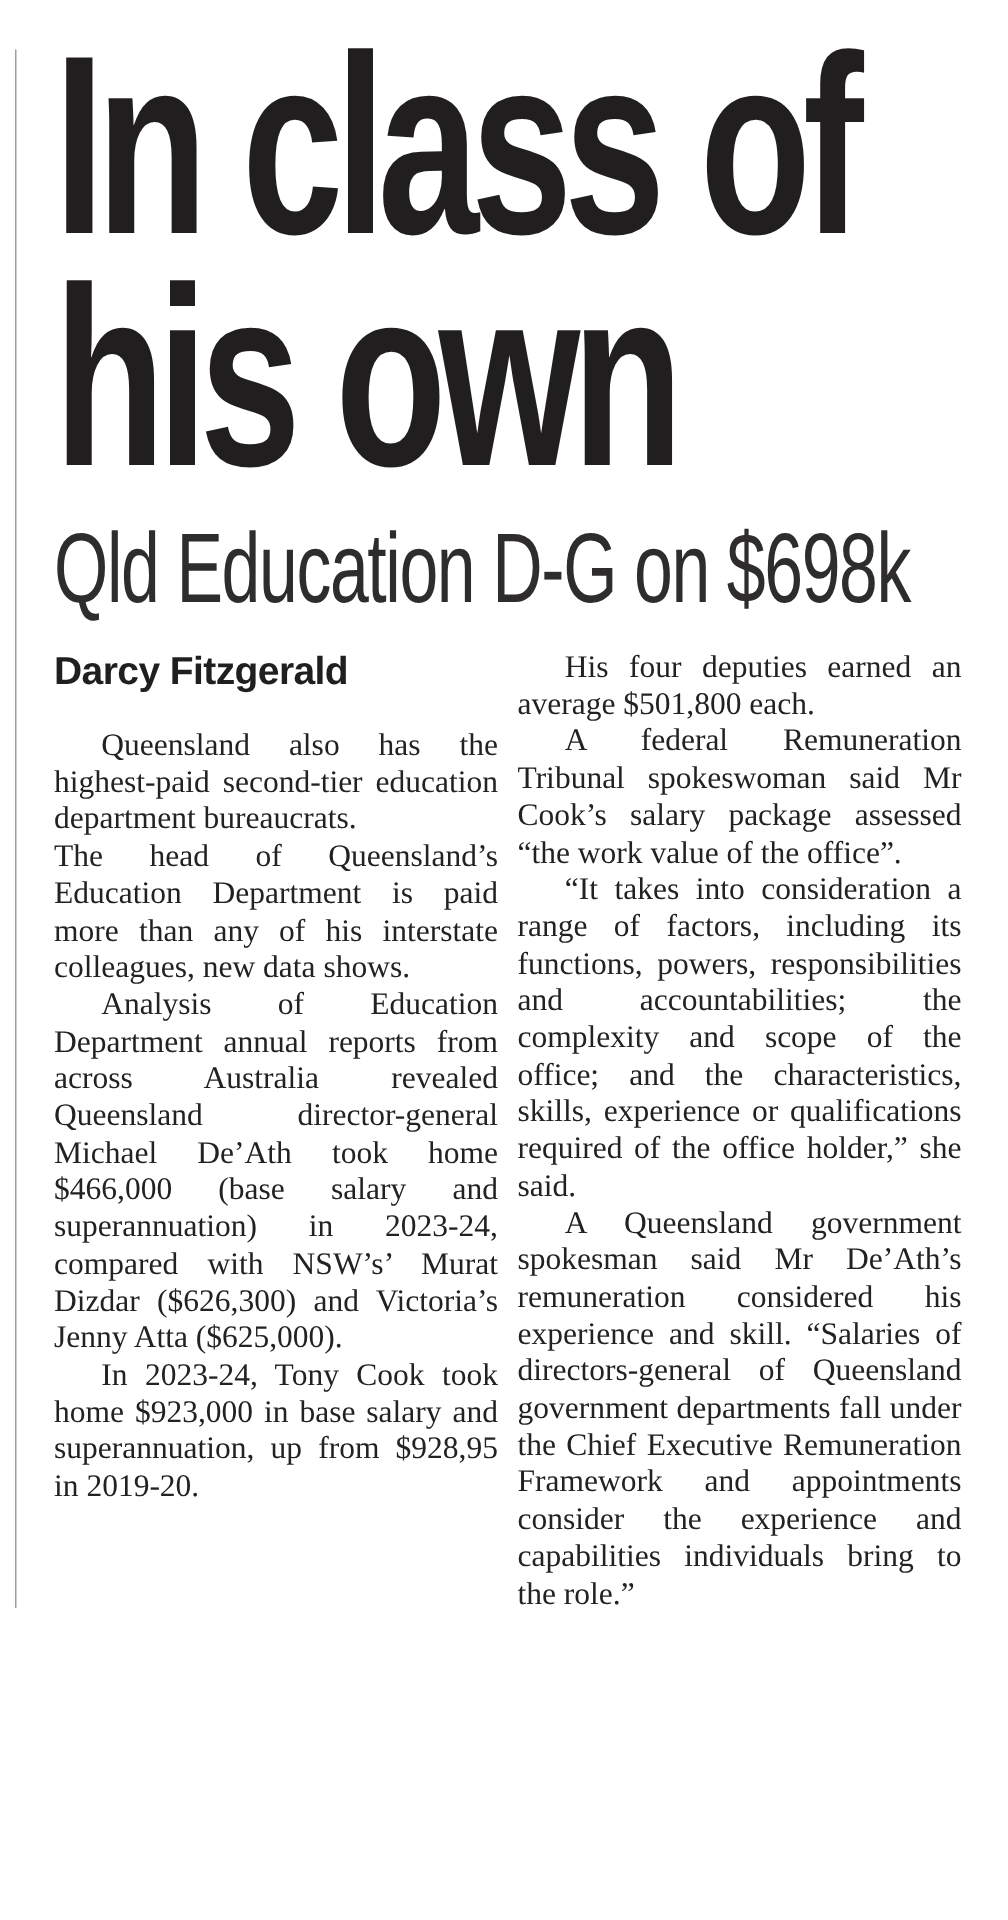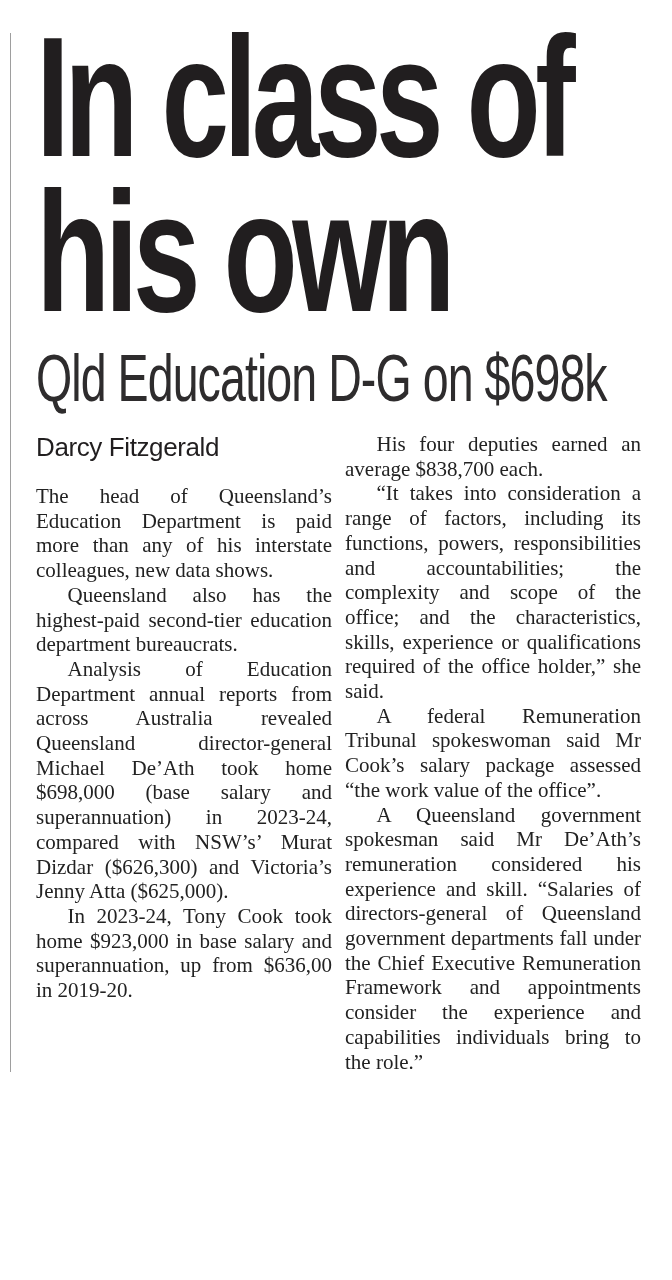--- a/index.html
+++ b/index.html
@@ -67,21 +67,21 @@
     font-family: "Liberation Serif", serif;
     font-size: 21px;
     line-height: 24.7px;
     color: #222222;
     text-align: justify;
     hyphens: auto;
     -webkit-hyphens: auto;
   }
   .byline {
     font-family: "Liberation Sans", sans-serif;
-    font-weight: 400;
+    font-weight: 700;
     font-size: 26px;
     line-height: 30px;
     letter-spacing: -0.015em;
     color: #211e1f;
     margin: 0 0 22px 0;
     text-align: left;
   }
   .para { margin: 0; padding: 0; }
   .para.indent { text-indent: 1.5em; }
   .bottom-rule {
@@ -106,30 +106,30 @@
     <span class="hl-line">In class of</span>
     <span class="hl-line">his own</span>
   </h1>
 
   <h2 class="subheadline">Qld Education D-G on $698k</h2>
 
   <div class="columns">
 
     <div class="col">
       <div class="byline">Darcy Fitzgerald</div>
+      <p class="para indent">Queensland also has the highest-paid second-tier education department bureaucrats.</p>
       <p class="para">The head of Queensland’s Education Department is paid more than any of his interstate colleagues, new data shows.</p>
-      <p class="para indent">Queensland also has the highest-paid second-tier education department bureaucrats.</p>
-      <p class="para indent">Analysis of Education Department annual reports from across Australia revealed Queensland director-general Michael De’Ath took home $698,000 (base salary and superannuation) in 2023-24, compared with NSW’s’ Murat Dizdar ($626,300) and Victoria’s Jenny Atta ($625,000).</p>
-      <p class="para indent">In 2023-24, Tony Cook took home $923,000 in base salary and superannuation, up from $636,00 in 2019-20.</p>
+      <p class="para indent">Analysis of Education Department annual reports from across Australia revealed Queensland director-general Michael De’Ath took home $466,000 (base salary and superannuation) in 2023-24, compared with NSW’s’ Murat Dizdar ($626,300) and Victoria’s Jenny Atta ($625,000).</p>
+      <p class="para indent">In 2023-24, Tony Cook took home $923,000 in base salary and superannuation, up from $928,95 in 2019-20.</p>
     </div>
 
     <div class="col">
-      <p class="para indent">His four deputies earned an average $838,700 each.</p>
+      <p class="para indent">His four deputies earned an average $501,800 each.</p>
+      <p class="para indent">A federal Remuneration Tribunal spokeswoman said Mr Cook’s salary package assessed “the work value of the office”.</p>
       <p class="para indent">“It takes into consideration a range of factors, including its functions, powers, responsibilities and accountabilities; the complexity and scope of the office; and the characteristics, skills, experience or qualifications required of the office holder,” she said.</p>
-      <p class="para indent">A federal Remuneration Tribunal spokeswoman said Mr Cook’s salary package assessed “the work value of the office”.</p>
       <p class="para indent">A Queensland government spokesman said Mr De’Ath’s remuneration considered his experience and skill. “Salaries of directors-general of Queensland government departments fall under the Chief Executive Remuneration Framework and appointments consider the experience and capabilities individuals bring to the role.”</p>
     </div>
 
   </div>
 
   <div class="bottom-rule"></div>
 
 </div>
 
 </body></html>

